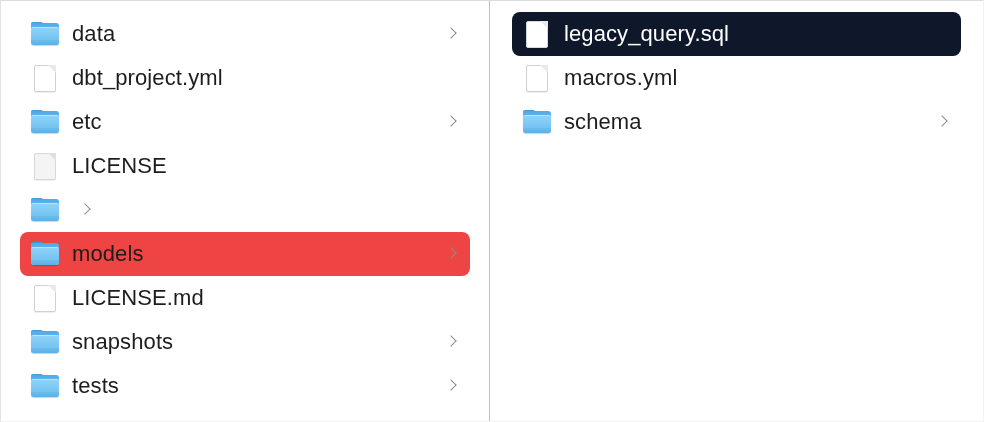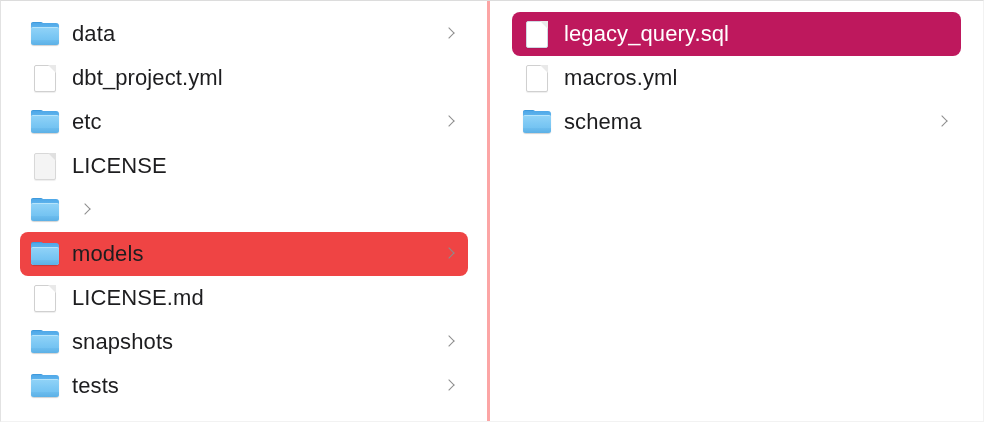--- a/index.html
+++ b/index.html
@@ -30,21 +30,21 @@
 
   .column {
     position: relative;
     height: 100%;
     padding-top: 11px;
     flex: 0 0 auto;
   }
 
   .column-left {
     width: 489px;
-    border-right: 3px solid #fca5a5;
+    border-right: 1px solid #fca5a5;
   }
 
   .column-right {
     width: 493px;
   }
 
   .row {
     position: relative;
     height: 44px;
     display: flex;
@@ -54,21 +54,21 @@
     border-radius: 8px;
     cursor: default;
     user-select: none;
   }
 
   .column-right .row {
     margin: 0 22px 0 22px;
   }
 
   .row.sel-gray { background: #ef4444; justify-content: center; }
-  .row.sel-blue { background: #be185d; }
+  .row.sel-blue { background: #0f172a; }
 
   
   .icon {
     position: relative;
     width: 30px;
     height: 30px;
     flex: 0 0 30px;
     margin-right: 12px;
   }
 

